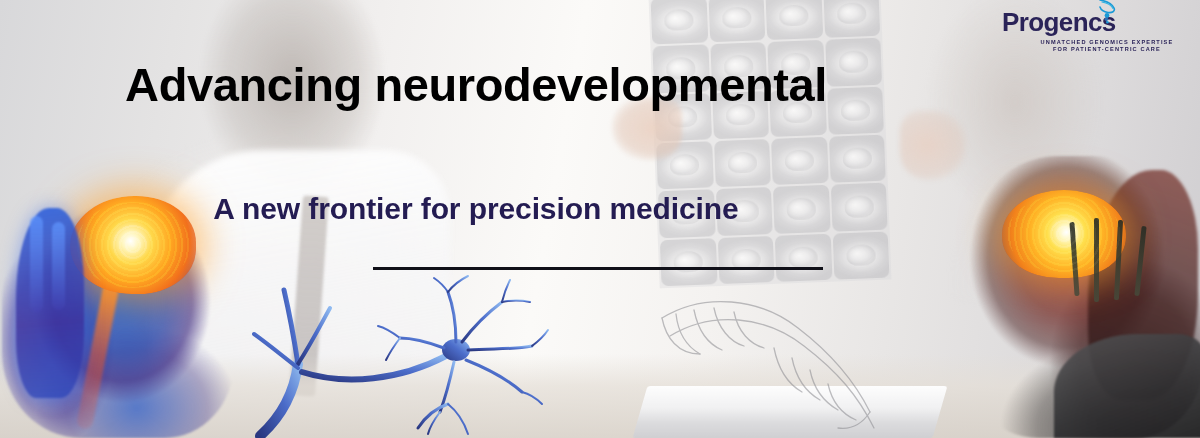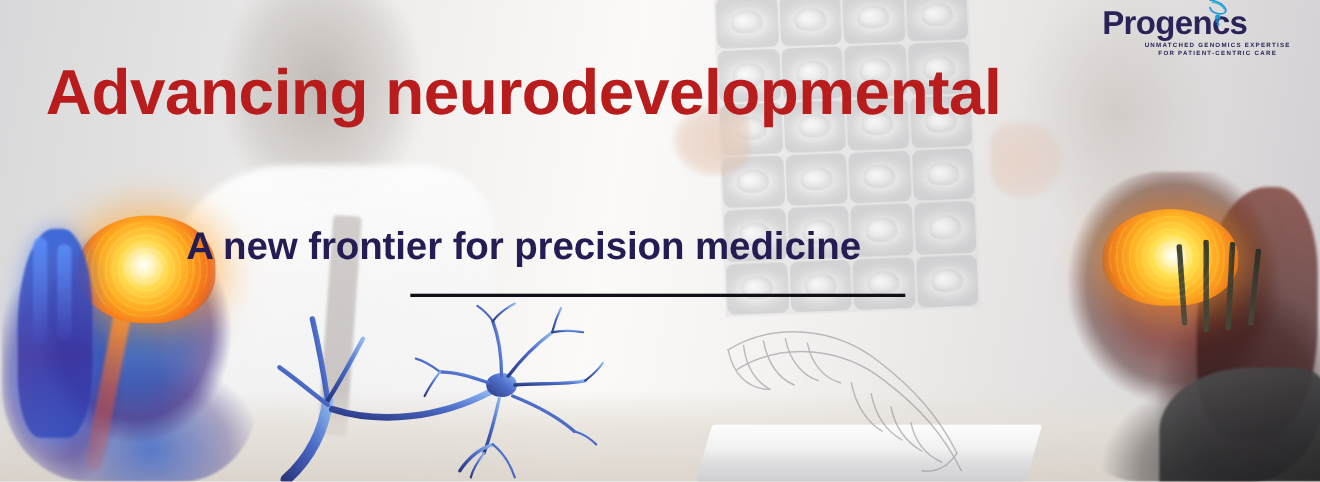--- a/index.html
+++ b/index.html
@@ -216,41 +216,41 @@
   .neurons { position:absolute; left:250px; top:268px; width:300px; height:170px; opacity:0.92; }
   .dna-art { position:absolute; left:656px; top:288px; width:220px; height:150px; opacity:0.55; }
 
   
   .content {
     position:absolute; left:0; top:0; width:1200px; height:438px;
     text-align:center;
   }
   .headline {
     position:absolute; left:0; top:52px; width:952px;
-    font-size:58px; line-height:66px;
+    font-size:47px; line-height:66px;
     font-weight:bold; letter-spacing:-0.4px;
-    color:#b91c1c;
+    color:#000000;
   }
   .headline .l2 { display:block; }
   .subtitle {
-    position:absolute; left:0; top:204px; width:952px;
-    font-size:35px; font-weight:bold; letter-spacing:-0.1px;
+    position:absolute; left:0; top:192px; width:952px;
+    font-size:30px; font-weight:bold; letter-spacing:-0.1px;
     color:#241c52;
   }
   .divider {
     position:absolute; left:373px; top:267px;
     width:450px; height:3px;
     background:#101018;
   }
 
   
   .logo { position:absolute; right:22px; top:6px; width:176px; height:48px; }
   .logo-word {
     position:relative;
-    font-size:30px; font-weight:bold; letter-spacing:-0.6px;
+    font-size:26px; font-weight:bold; letter-spacing:-0.6px;
     color:#2a2358; line-height:32px; white-space:nowrap;
   }
   .logo-dna {
     position:absolute; left:94px; top:-8px; width:22px; height:26px;
   }
   .logo-tag {
     margin-top:1px;
     font-size:5.6px; letter-spacing:1.15px;
     color:#2a2358; line-height:7.4px; font-weight:bold;
     text-align:center; padding-left:34px;

